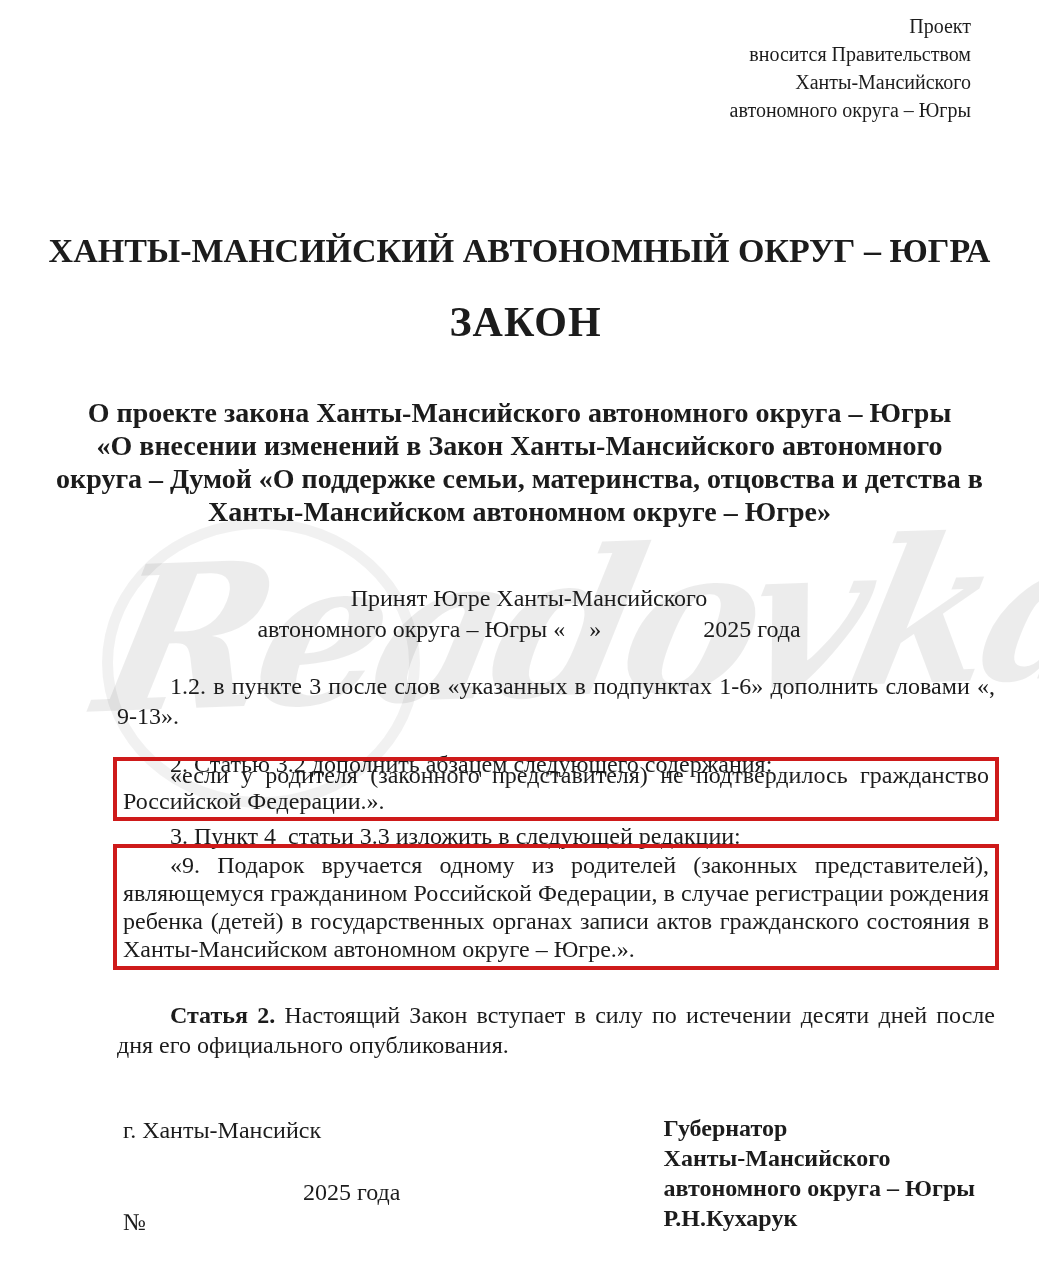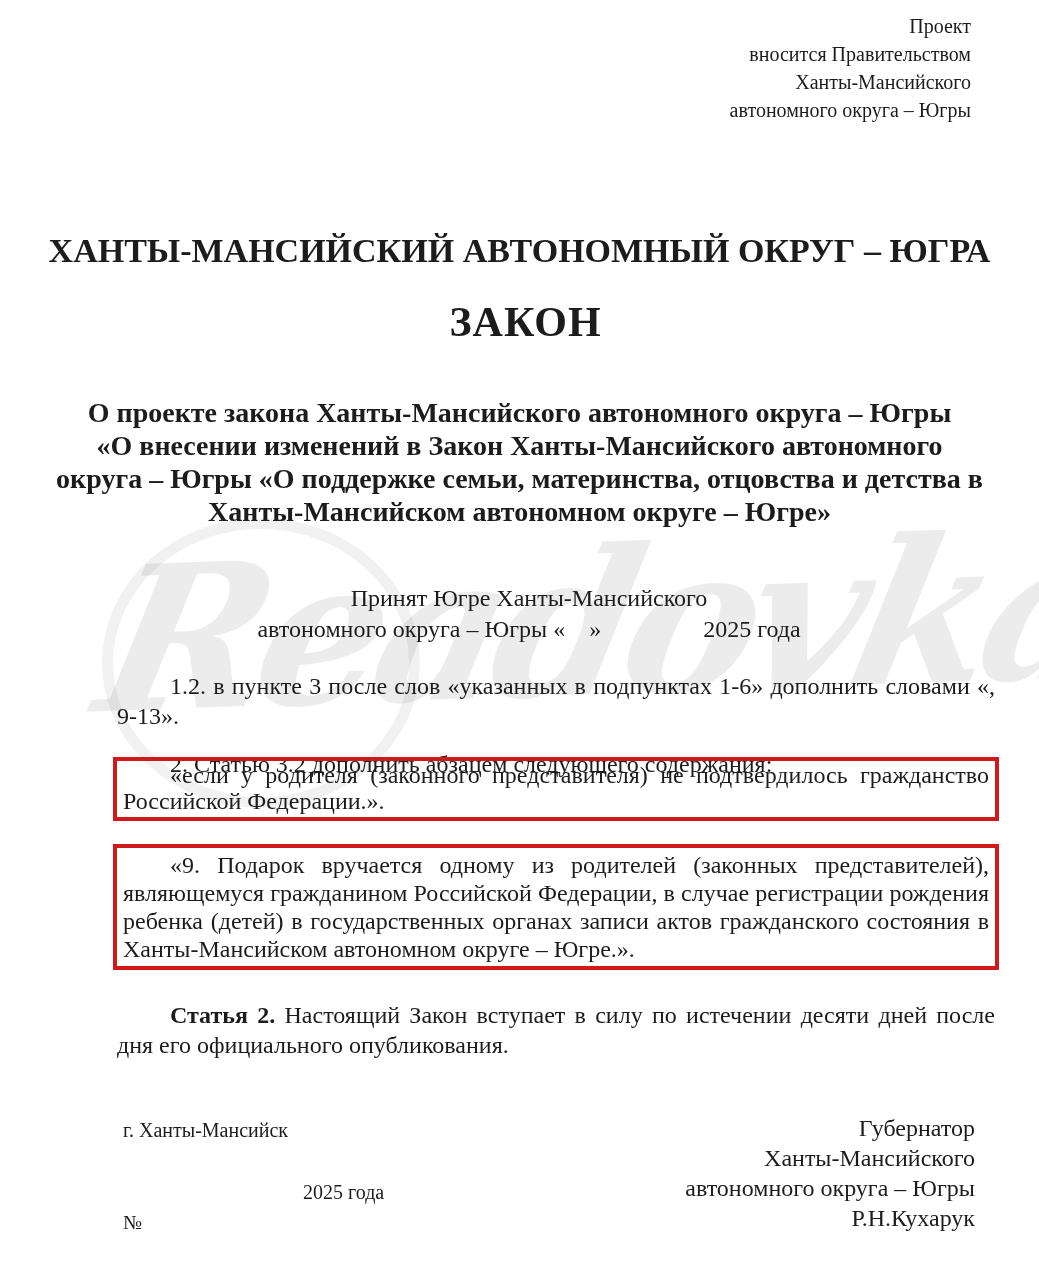--- a/index.html
+++ b/index.html
@@ -69,25 +69,25 @@
     border:4px solid #ce1a1a;
     padding:1px 6px 3px 6px;
     font-size:24px;
     text-indent:47px;
     text-align:justify;
   }
   .hl1{top:757px;line-height:26px;}
   .hl2{top:844px;line-height:28px;padding-top:3px;}
   .b{font-weight:bold;}
   
-  .sig-left{position:absolute;left:123px;top:1115px;font-size:20px;line-height:30px;}
+  .sig-left{position:absolute;left:123px;top:1115px;font-size:24px;line-height:30px;}
   .sig-left .date-line{padding-left:180px;margin-top:32px;}
   .sig-right{
     position:absolute;right:64px;top:1113px;
-    text-align:right;font-weight:normal;font-size:24px;line-height:30px;
+    text-align:left;font-weight:bold;font-size:24px;line-height:30px;
   }
 </style>
 </head>
 <body>
 
 <div class="page">
 
   <div class="watermark">
     <div class="wm-circle"></div>
     <span class="wm-text">Readovka</span>
@@ -100,34 +100,35 @@
     <div>автономного округа – Югры</div>
   </div>
 
   <div class="region-title">ХАНТЫ-МАНСИЙСКИЙ АВТОНОМНЫЙ ОКРУГ – ЮГРА</div>
 
   <div class="doc-type">ЗАКОН</div>
 
   <div class="subject">
     <div>О проекте закона Ханты-Мансийского автономного округа – Югры</div>
     <div>«О внесении изменений в Закон Ханты-Мансийского автономного</div>
-    <div>округа – Югры «О поддержке семьи, материнства, отцовства и детства в</div>
+    <div>округа – Думой «О поддержке семьи, материнства, отцовства и детства в</div>
     <div>Ханты-Мансийском автономном округе – Югре»</div>
   </div>
 
   <div class="adoption">
     <div>Принят Югре Ханты-Мансийского</div>
     <div class="pre">автономного округа – Югры «    »                 2025 года</div>
   </div>
 
   <div class="bodypar just p1">1.2. в пункте 3 после слов «указанных в подпунктах 1-6» дополнить словами «, 9-13».</div>
   <div class="bodypar p2">2. Статью 3.2 дополнить абзацем следующего содержания:</div>
 
   <div class="hl-box hl1" style="border-color: rgb(206, 26, 26);">«если у родителя (законного представителя) не подтвердилось гражданство Российской Федерации.».</div>
 
+  <div class="bodypar p3">3. Пункт 4  статьи 3.3 изложить в следующей редакции:</div>
 
   <div class="hl-box hl2" style="border-color: rgb(206, 26, 26);">«9. Подарок вручается одному из родителей (законных представителей), являющемуся гражданином Российской Федерации, в случае регистрации рождения ребенка (детей) в государственных органах записи актов гражданского состояния в Ханты-Мансийском автономном округе – Югре.».</div>
 
   <div class="bodypar just p4"><span class="b">Статья 2.</span><span> Настоящий Закон вступает в силу по истечении десяти дней после дня его официального опубликования.</span></div>
 
   <div class="sig-left">
     <div>г. Ханты-Мансийск</div>
     <div class="date-line">2025 года</div>
     <div>№</div>
   </div>

